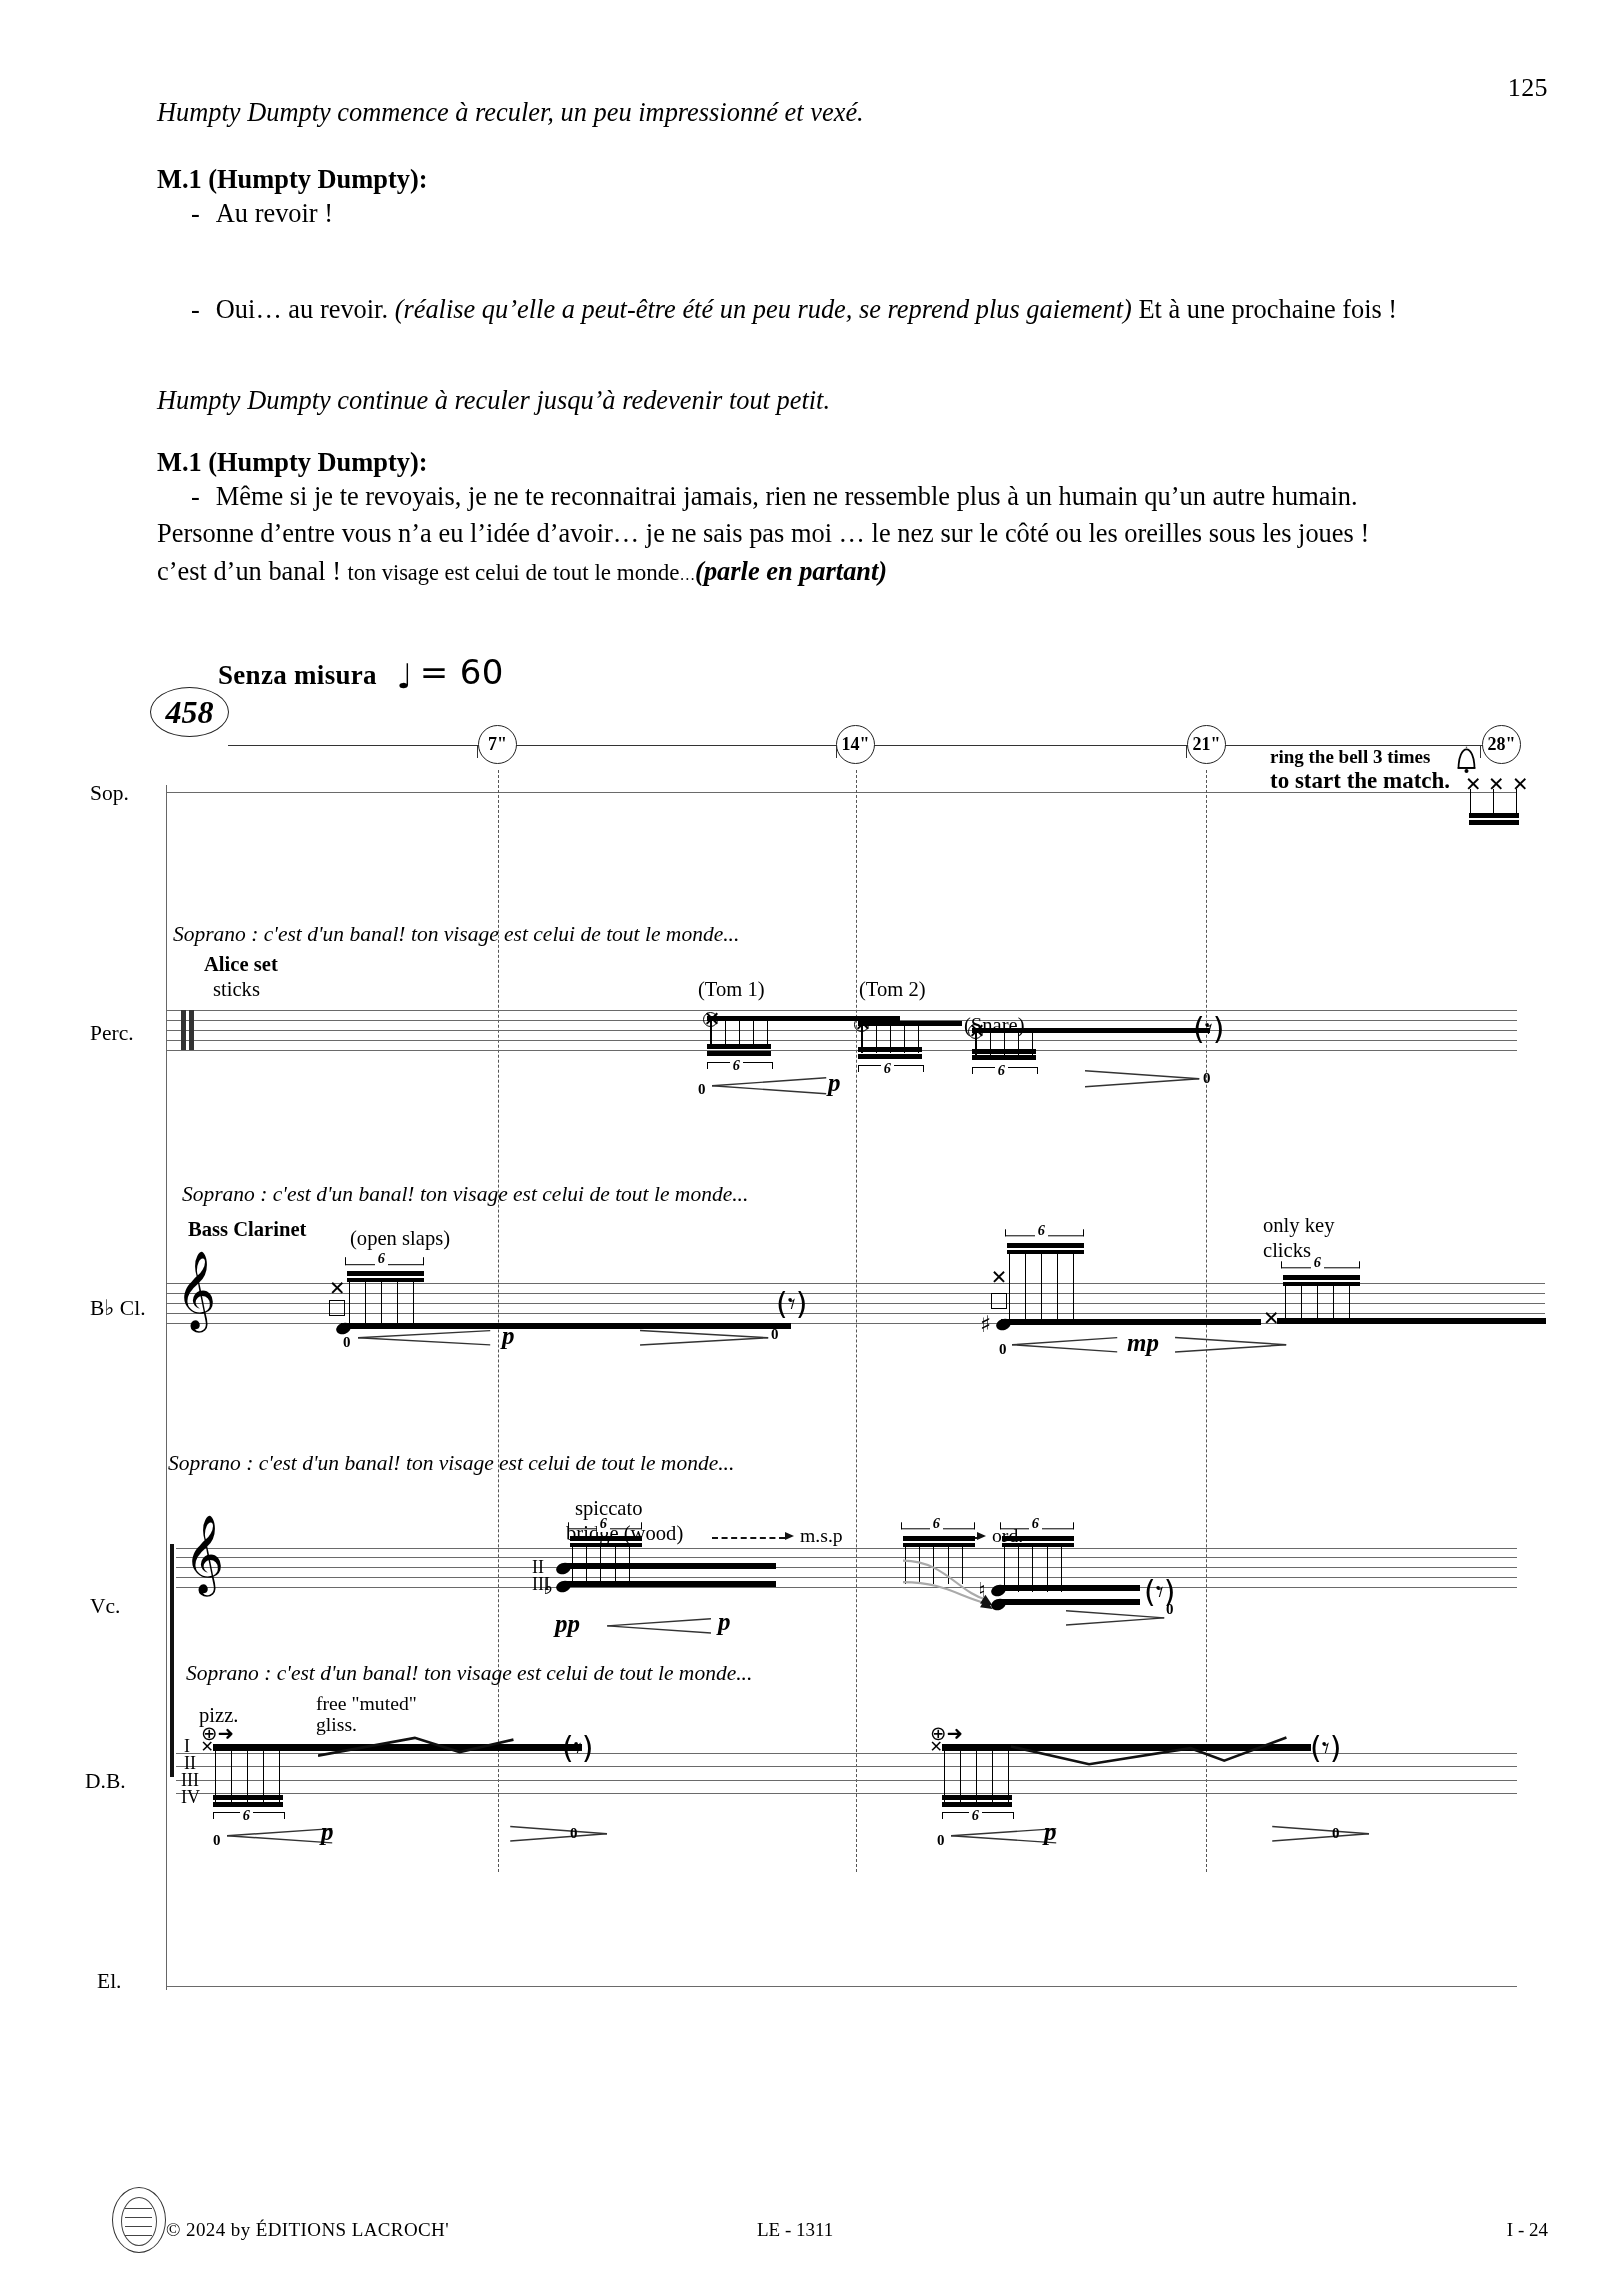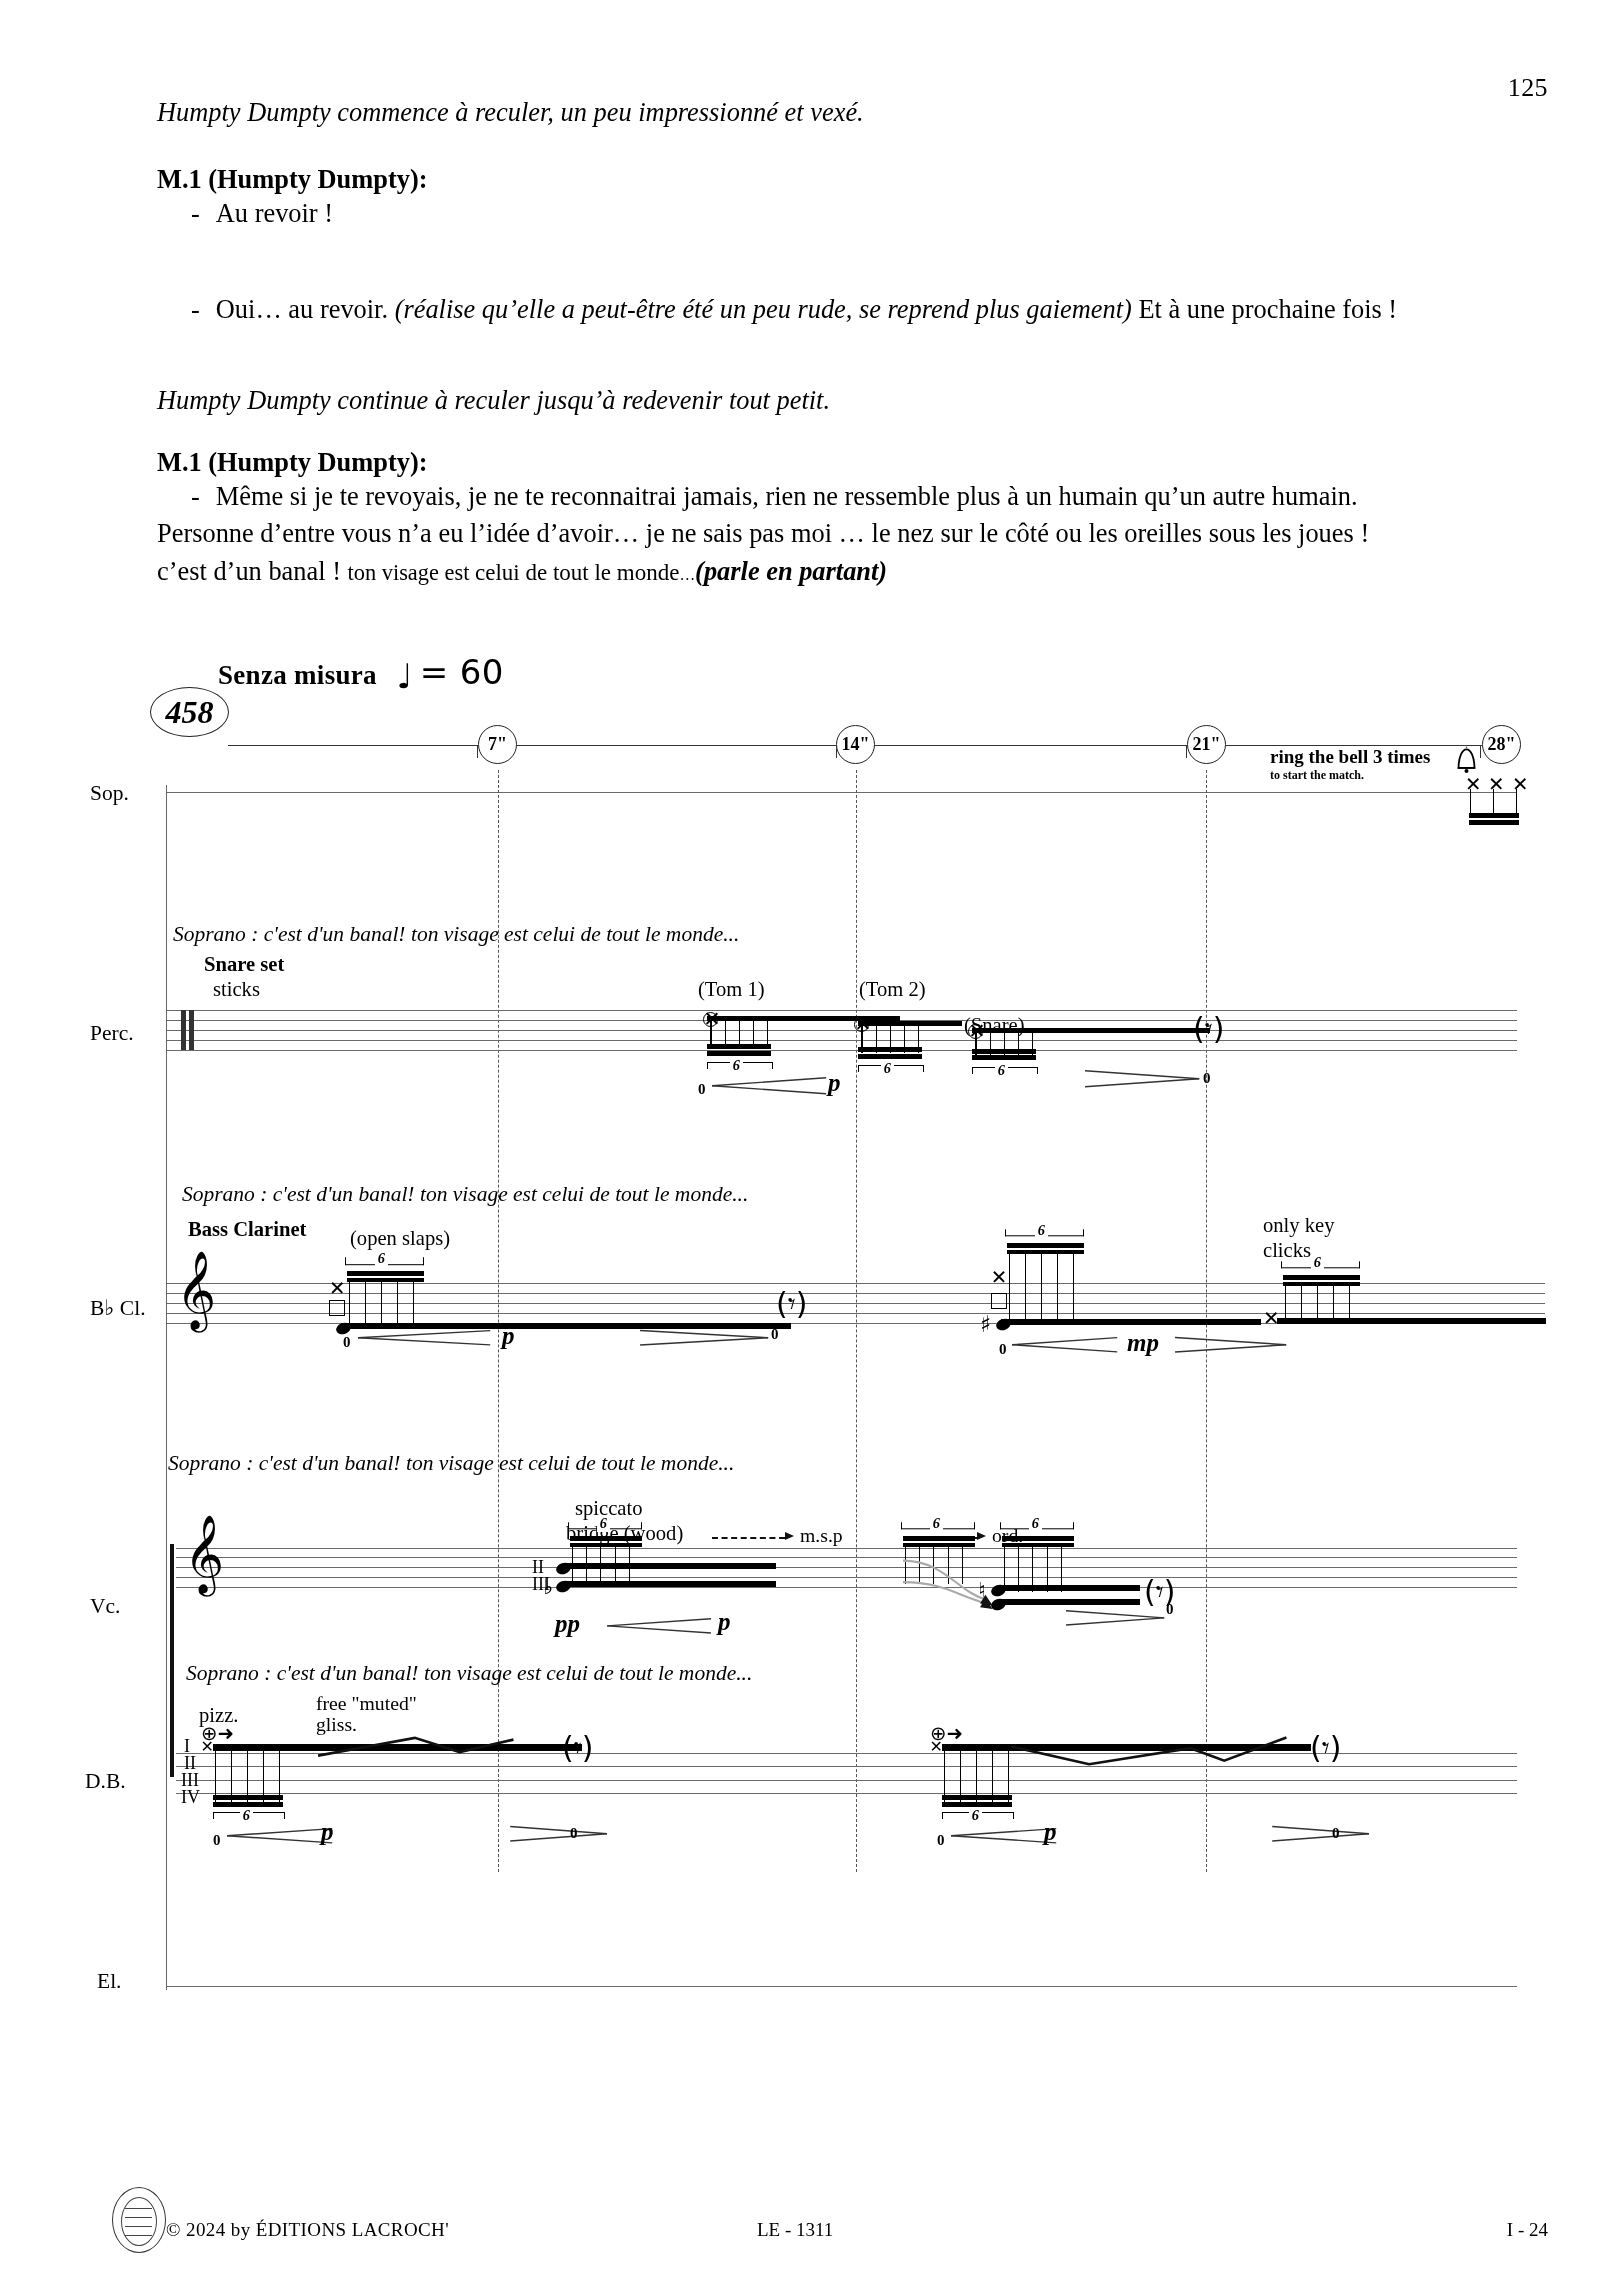--- a/index.html
+++ b/index.html
@@ -315,21 +315,21 @@
     <div class="timebubble" style="left:836px; top:725px;">14"</div>
     <div class="timebubble" style="left:1187px; top:725px;">21"</div>
     <div class="timebubble" style="left:1482px; top:725px;">28"</div>
 
     <div class="barline" style="left:477px; top:745px; height:12.5px;"></div>
     <div class="barline" style="left:836px; top:745px; height:12.5px;"></div>
     <div class="barline" style="left:1186px; top:745px; height:12.5px;"></div>
     <div class="barline" style="left:1480px; top:745px; height:12.5px;"></div>
 
     <div class="tech bold" style="left:1270px; top:746px; font-size:19px;">ring the bell 3 times</div>
-    <div class="tech bold" style="left:1270px; top:768px; font-size:12px;">to start the match.</div>
+    <div class="tech bold" style="left:1270px; top:768px; font-size:23px;">to start the match.</div>
     <div class="bellglyph" style="left:1454px; top:745px;">
       <svg width="25" height="30" viewBox="0 0 28 34">
         <path d="M14 3 C14 3 14 2 14 2" stroke="#000" stroke-width="1.5" fill="none"></path>
         <path d="M5 26 C5 14 9 5 14 5 C19 5 23 14 23 26 Z" stroke="#000" stroke-width="2" fill="none"></path>
         <line x1="4" y1="26" x2="24" y2="26" stroke="#000" stroke-width="2"></line>
         <circle cx="14" cy="29.5" r="2.3" fill="#000"></circle>
       </svg>
     </div>
 
     <div class="instlabel" style="left:90px; top:781px;">Sop.</div>
@@ -345,21 +345,21 @@
       <div class="stem" style="left:51px; top:14.3px; height:29px;"></div>
       <div class="beam" style="left:3.6px; top:38px; width:50px; height:4.5px;"></div>
       <div class="beam" style="left:3.6px; top:45px; width:50px; height:4.5px;"></div>
     </div>
 
     <div class="dashed-v" style="left:498px; top:770px; height:1102px;"></div>
     <div class="dashed-v" style="left:856px; top:770px; height:1102px;"></div>
     <div class="dashed-v" style="left:1206px; top:770px; height:1102px;"></div>
 
     <div class="cue" style="left:173px; top:922px;">Soprano : c'est d'un banal! ton visage est celui de tout le monde...</div>
-    <div class="tech bold" style="left:204px; top:953px;">Snare set</div>
+    <div class="tech bold" style="left:204px; top:953px;">Alice set</div>
     <div class="tech" style="left:213px; top:978px;">sticks</div>
 
     <div class="staffline" style="left:166px; top:1010px; width:1351px;"></div>
     <div class="staffline" style="left:166px; top:1020px; width:1351px;"></div>
     <div class="staffline" style="left:166px; top:1030px; width:1351px;"></div>
     <div class="staffline" style="left:166px; top:1040px; width:1351px;"></div>
     <div class="staffline" style="left:166px; top:1050px; width:1351px;"></div>
     <div class="instlabel" style="left:90px; top:1021px;">Perc.</div>
 
     <div class="barline" style="left:181px; top:1010px; height:40px; width:4.5px;"></div>

